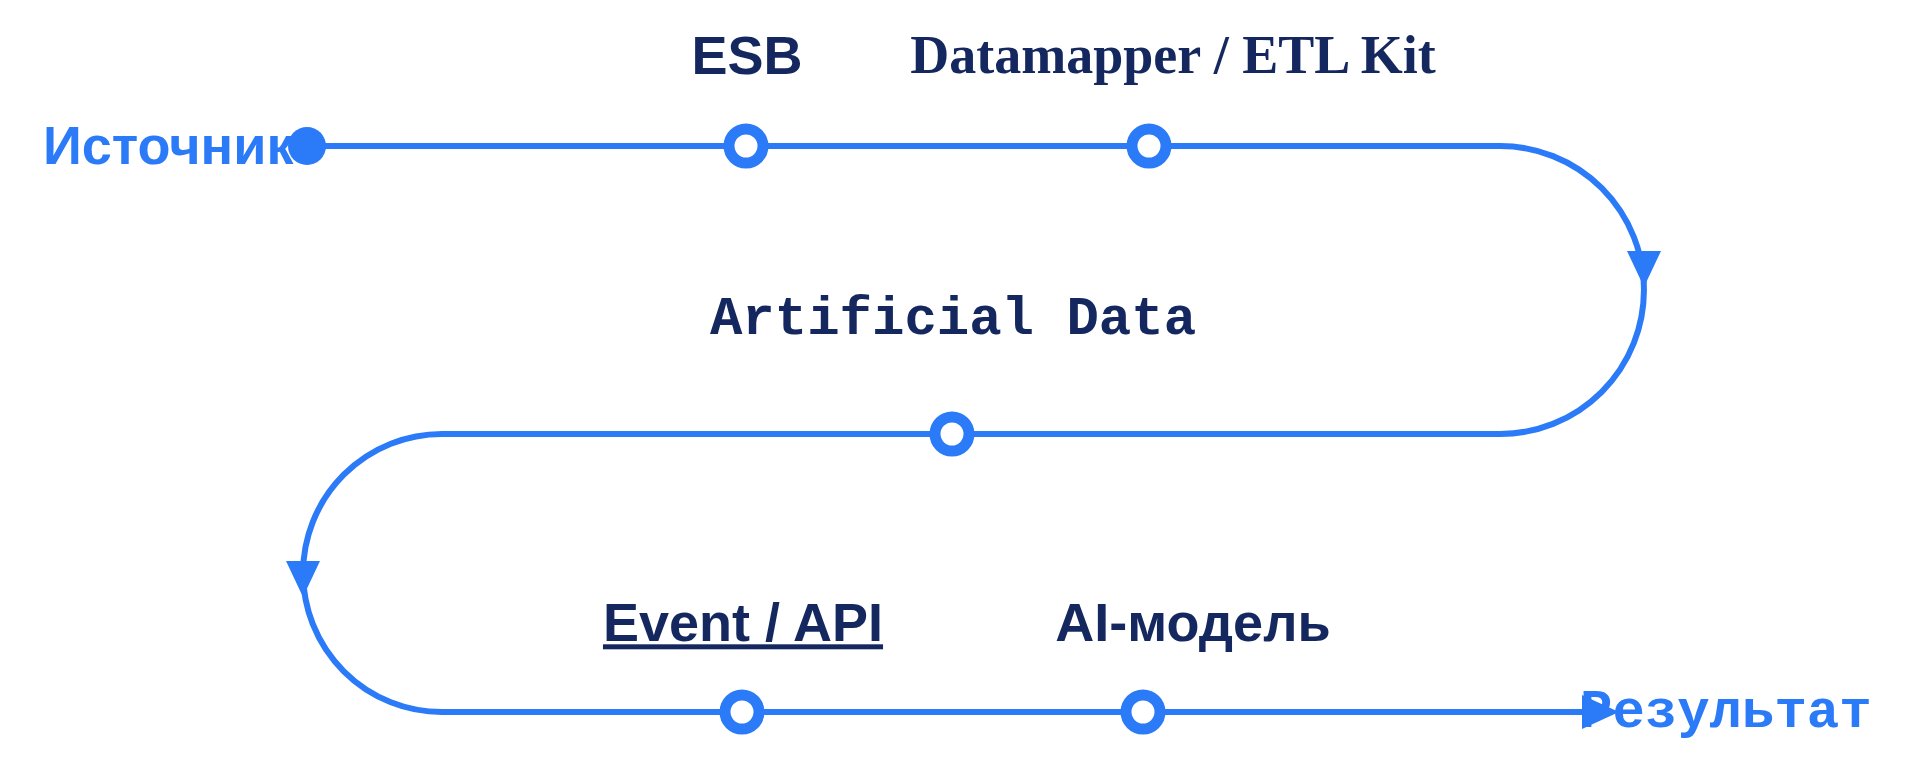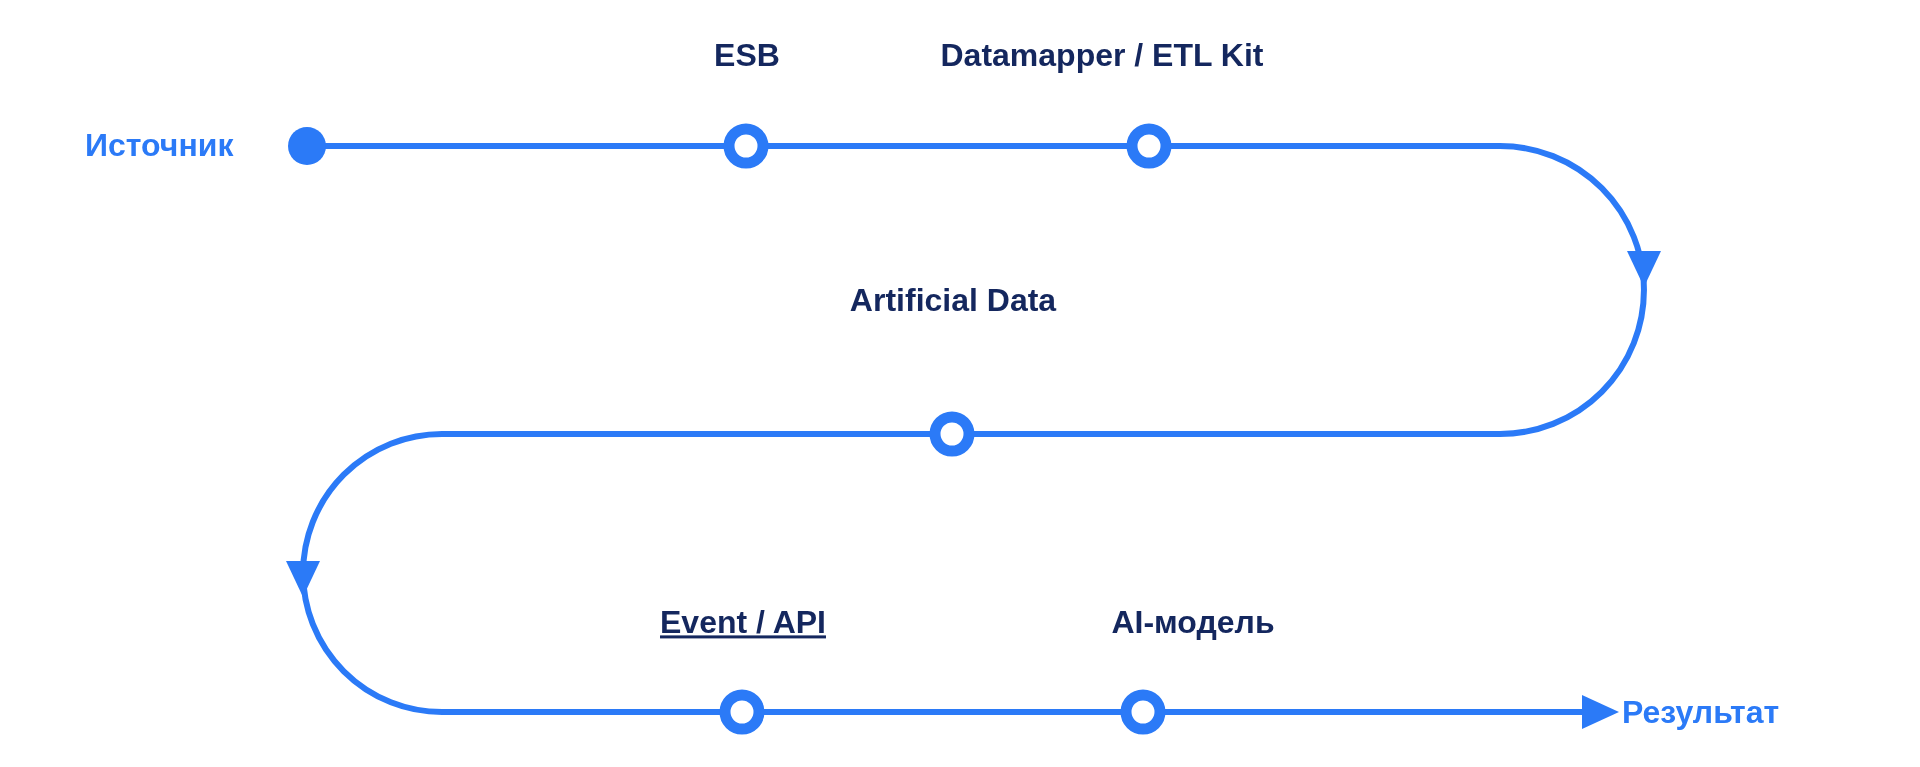--- a/index.html
+++ b/index.html
@@ -13,28 +13,28 @@
   }
   .stage svg {
     position: absolute;
     left: 0; top: 0;
     width: 1920px; height: 767px;
     display: block;
   }
   .lbl {
     position: absolute;
     font-weight: 700;
-    font-size: 32px;
+    font-size: 54px;
     white-space: nowrap;
     line-height: 1.1;
   }
   .lbl.navy { color: #14275e; }
   .lbl.blue { color: #2b7af7; }
   .lbl.center { transform: translate(-50%, -50%); text-align: center; }
-  .lbl.vcenter { transform: translateY(-50%); margin-left: 42px; }
+  .lbl.vcenter { transform: translateY(-50%); }
   .adf-block { line-height: 50px; }
 </style>
 </head>
 <body>
 
 <div class="stage">
 
   <svg viewBox="0 0 1920 767" aria-hidden="true">
 
     <path d="M 307 146 H 1500 A 144 144 0 0 1 1500 434 H 442 A 139 139 0 0 0 442 712 H 1586" fill="none" stroke-width="6" stroke="#2B7AF7"></path>
@@ -49,25 +49,25 @@
     <circle cx="1149" cy="146" r="17" fill="#ffffff" stroke-width="11" stroke="#2B7AF7"></circle>
     <circle cx="952" cy="434" r="17" fill="#ffffff" stroke-width="11" stroke="#2B7AF7"></circle>
     <circle cx="742" cy="712" r="17" fill="#ffffff" stroke-width="11" stroke="#2B7AF7"></circle>
     <circle cx="1143" cy="712" r="17" fill="#ffffff" stroke-width="11" stroke="#2B7AF7"></circle>
   </svg>
 
   <div class="lbl blue vcenter" style="left:43px; top:146px;">Источник</div>
 
   <div class="lbl navy center" style="left:747px; top:56px;">ESB</div>
 
-  <div class="lbl navy center" style="left:1102px; top:56px;">Datamapper / ETL Kit</div>
+  <div class="lbl navy center" style="left:1173px; top:56px;font-family:Liberation Serif, serif;">Datamapper / ETL Kit</div>
 
-  <div class="lbl navy center adf-block" style="left:953px; top:300px;">
+  <div class="lbl navy center adf-block" style="left:953px; top:320px;font-family:Liberation Mono, monospace;">
     <div>Artificial Data</div>
   </div>
 
   <div class="lbl navy center" style="left:743px; top:623px;text-decoration:underline;">Event / API</div>
 
   <div class="lbl navy center" style="left:1193px; top:623px;">AI-модель</div>
 
-  <div class="lbl blue vcenter" style="left:1580px; top:713px;">Результат</div>
+  <div class="lbl blue vcenter" style="left:1580px; top:713px;font-family:Liberation Mono, monospace;">Результат</div>
 
 </div>
 
 </body></html>

